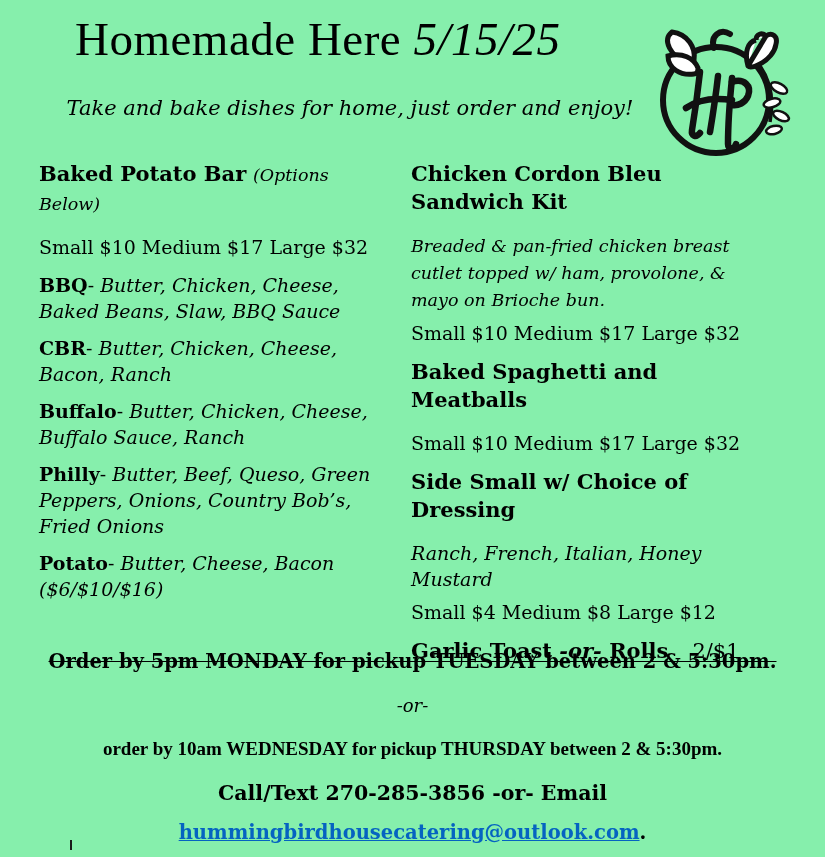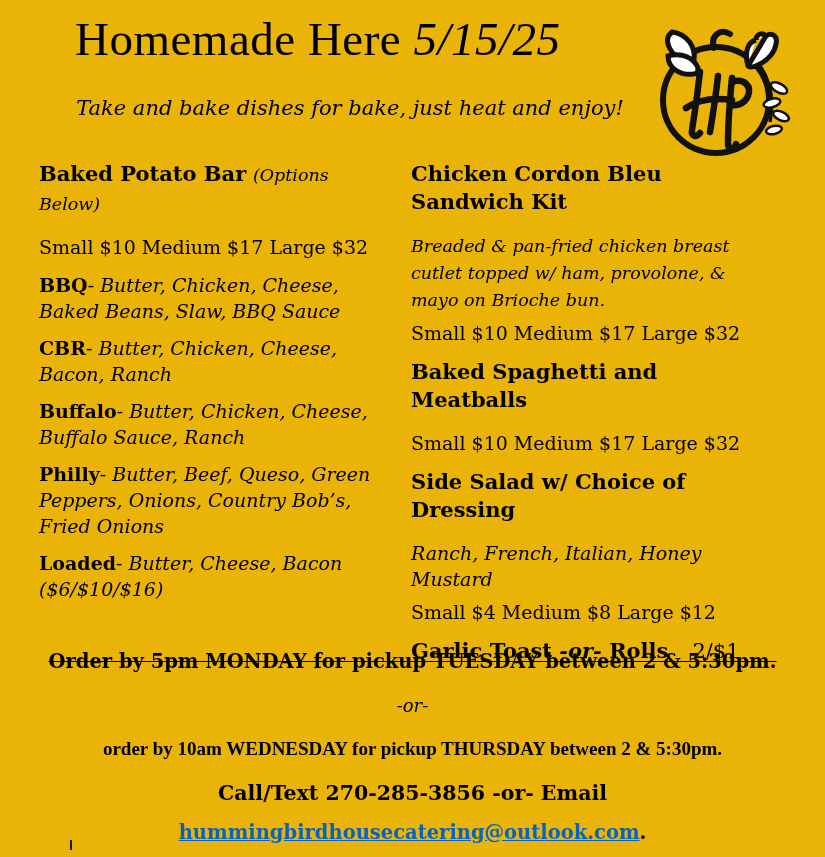--- a/index.html
+++ b/index.html
@@ -1,19 +1,19 @@
 <!DOCTYPE html>
 <html><head>
 <meta charset="utf-8">
 <style>
   html,body{margin:0;padding:0;background:#fff;}
   .page{
     position:relative;
     width:825px;height:857px;
-    background:#eab308;
+    background:#86efac;
     color:#000;
     font-family:"DejaVu Serif",serif;
     overflow:hidden;
   }
   
   .title{
     margin:0;
     padding:12px 0 0 75px;
     font-family:"Liberation Serif",serif;
     font-size:47px;
@@ -73,21 +73,21 @@
     background:#1a1a1a;
   }
 </style>
 </head>
 <body>
 
 <div class="page">
 
   <h1 class="title"><span>Homemade Here</span> <span class="date">5/15/25</span></h1>
 
-  <div class="subtitle">Take and bake dishes for bake, just heat and enjoy!</div>
+  <div class="subtitle">Take and bake dishes for home, just order and enjoy!</div>
 
   <div class="logo">
     <svg width="152" height="148" viewBox="0 0 152 148" fill="none" xmlns="http://www.w3.org/2000/svg">
 
       <circle cx="68" cy="74" r="53" stroke="#111" stroke-width="6" fill="none"></circle>
 
       <path d="M40,38 C22,30 14,14 24,6 C40,8 48,22 46,34 C44,38 42,39 40,38 Z" stroke="#111" stroke-width="5" fill="#fff"></path>
       <path d="M46,48 C32,50 20,42 20,30 C34,26 46,32 50,42 C50,46 48,48 46,48 Z" stroke="#111" stroke-width="5" fill="#fff"></path>
 
       <path d="M66,22 C62,10 72,2 82,8" stroke="#111" stroke-width="6" stroke-linecap="round"></path>
@@ -111,29 +111,29 @@
   </div>
 
   <main class="menu">
     <section class="col col-left" id="col-left">
         <p class="line heading"><span class="b">Baked Potato Bar</span><span> </span><span class="i sm">(Options Below)</span></p>
         <p class="line sizes"><span>Small $10 Medium $17 Large $32</span></p>
         <p class="line option"><span class="b">BBQ</span><span>- </span><span class="i">Butter, Chicken, Cheese, Baked Beans, Slaw, BBQ Sauce</span></p>
         <p class="line option"><span class="b">CBR</span><span>- </span><span class="i">Butter, Chicken, Cheese, Bacon, Ranch</span></p>
         <p class="line option"><span class="b">Buffalo</span><span>- </span><span class="i">Butter, Chicken, Cheese, Buffalo Sauce, Ranch</span></p>
         <p class="line option"><span class="b">Philly</span><span>- </span><span class="i">Butter, Beef, Queso, Green Peppers, Onions, Country Bob’s, Fried Onions</span></p>
-        <p class="line option"><span class="b">Loaded</span><span>- </span><span class="i">Butter, Cheese, Bacon ($6/$10/$16)</span></p>
+        <p class="line option"><span class="b">Potato</span><span>- </span><span class="i">Butter, Cheese, Bacon ($6/$10/$16)</span></p>
       </section>
     <section class="col col-right" id="col-right">
         <p class="line heading"><span class="b">Chicken Cordon Bleu Sandwich Kit</span></p>
         <p class="line desc"><span class="i sm">Breaded &amp; pan-fried chicken breast cutlet topped w/ ham, provolone, &amp; mayo on Brioche bun.</span></p>
         <p class="line sizes"><span>Small $10 Medium $17 Large $32</span></p>
         <p class="line heading"><span class="b">Baked Spaghetti and Meatballs</span></p>
         <p class="line sizes"><span>Small $10 Medium $17 Large $32</span></p>
-        <p class="line heading"><span class="b">Side Salad w/ Choice of Dressing</span></p>
+        <p class="line heading"><span class="b">Side Small w/ Choice of Dressing</span></p>
         <p class="line desc"><span class="i">Ranch, French, Italian, Honey Mustard</span></p>
         <p class="line sizes"><span>Small $4 Medium $8 Large $12</span></p>
         <p class="line heading"><span class="b">Garlic Toast </span><span class="b i">-or-</span><span class="b"> Rolls</span><span class="gap">2/$1</span></p>
       </section>
   </main>
 
   <footer class="footer">
     <div id="footer-lines">
         <p class="f-strike">Order by 5pm MONDAY for pickup TUESDAY between 2 &amp; 5:30pm.</p>
         <p class="f-or">-or-</p>

